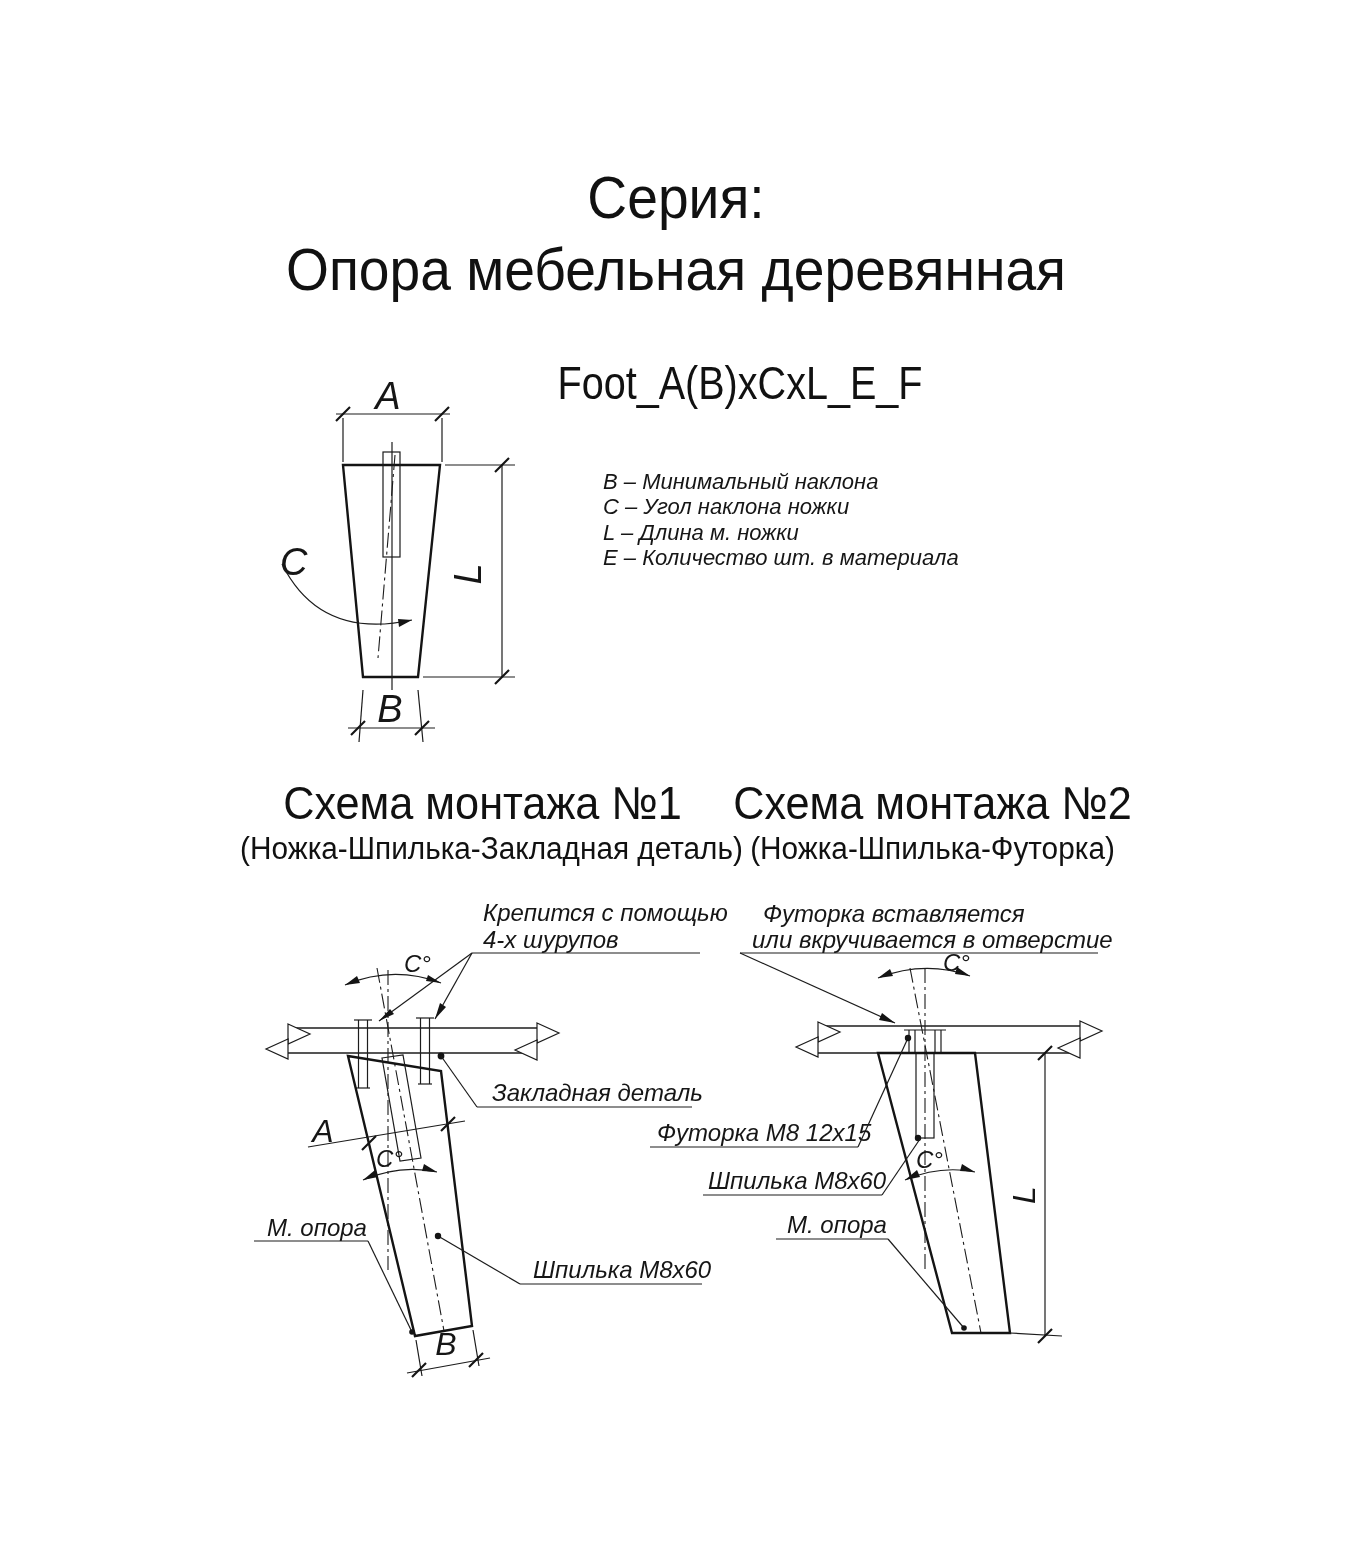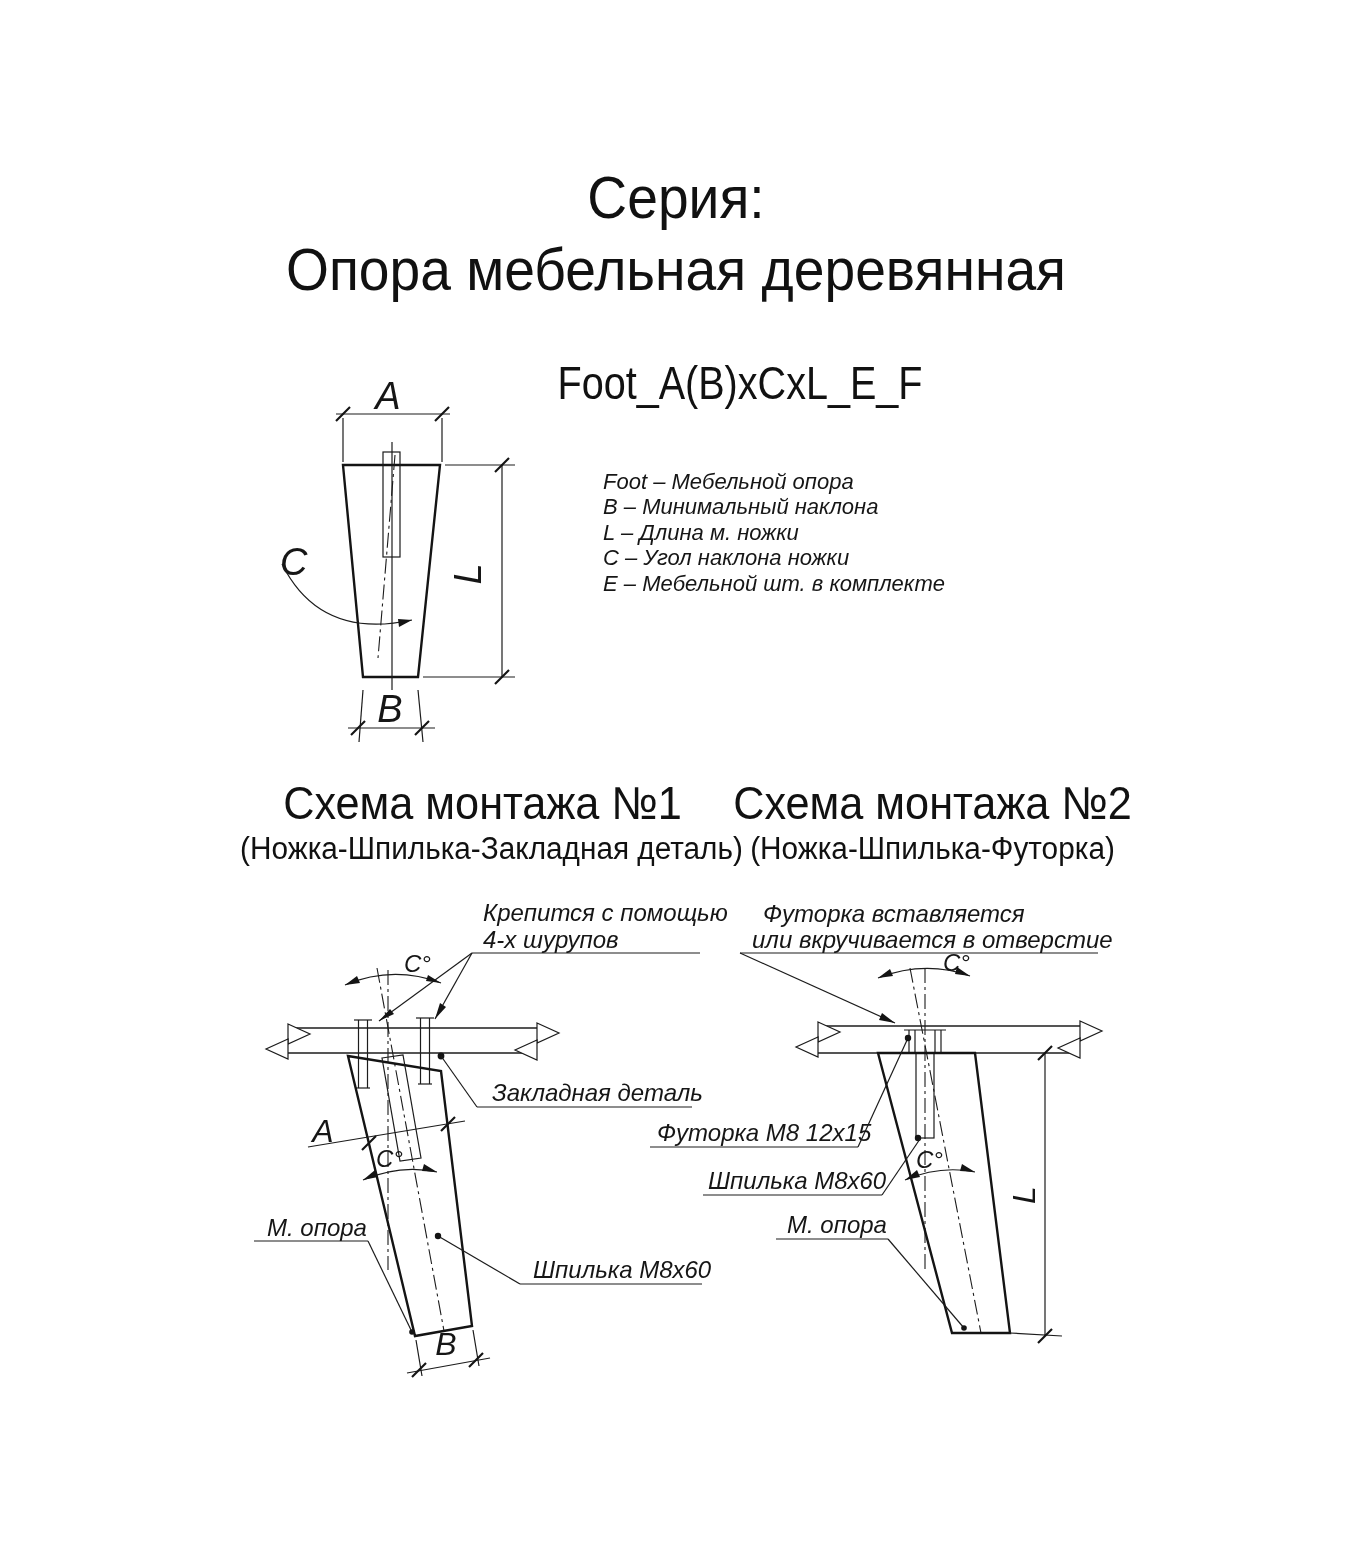--- a/index.html
+++ b/index.html
@@ -26,25 +26,24 @@
 </head>
 <body>
 
 <div class="page">
 
   <div class="abs title" style="top:163px;">Серия:</div>
   <div class="abs title" style="top:235px;">Опора мебельная деревянная</div>
   <div class="abs formula" style="top:356px;">Foot_A(B)xCxL_E_F</div>
 
   <div class="abs legend">
-    <div>Foot – Мебельной опора</div>
     <div>B – Минимальный наклона</div>
+    <div>C – Угол наклона ножки</div>
     <div>L – Длина м. ножки</div>
-    <div>C – Угол наклона ножки</div>
-    <div>E – Мебельной шт. в комплекте</div>
+    <div>E – Количество шт. в материала</div>
   </div>
 
   <svg class="abs" style="left:270px;top:378px;" width="270" height="400" viewBox="0 0 270 400">
     <g>
       <text class="dimtxt" x="118" y="31" text-anchor="middle">A</text>
       <line class="thin" x1="66" y1="36" x2="180" y2="36"></line>
       <line class="tick" x1="66" y1="43" x2="80" y2="29"></line>
       <line class="tick" x1="165" y1="43" x2="179" y2="29"></line>
       <line class="thin" x1="73" y1="40" x2="73" y2="84"></line>
       <line class="thin" x1="172" y1="40" x2="172" y2="84"></line>

